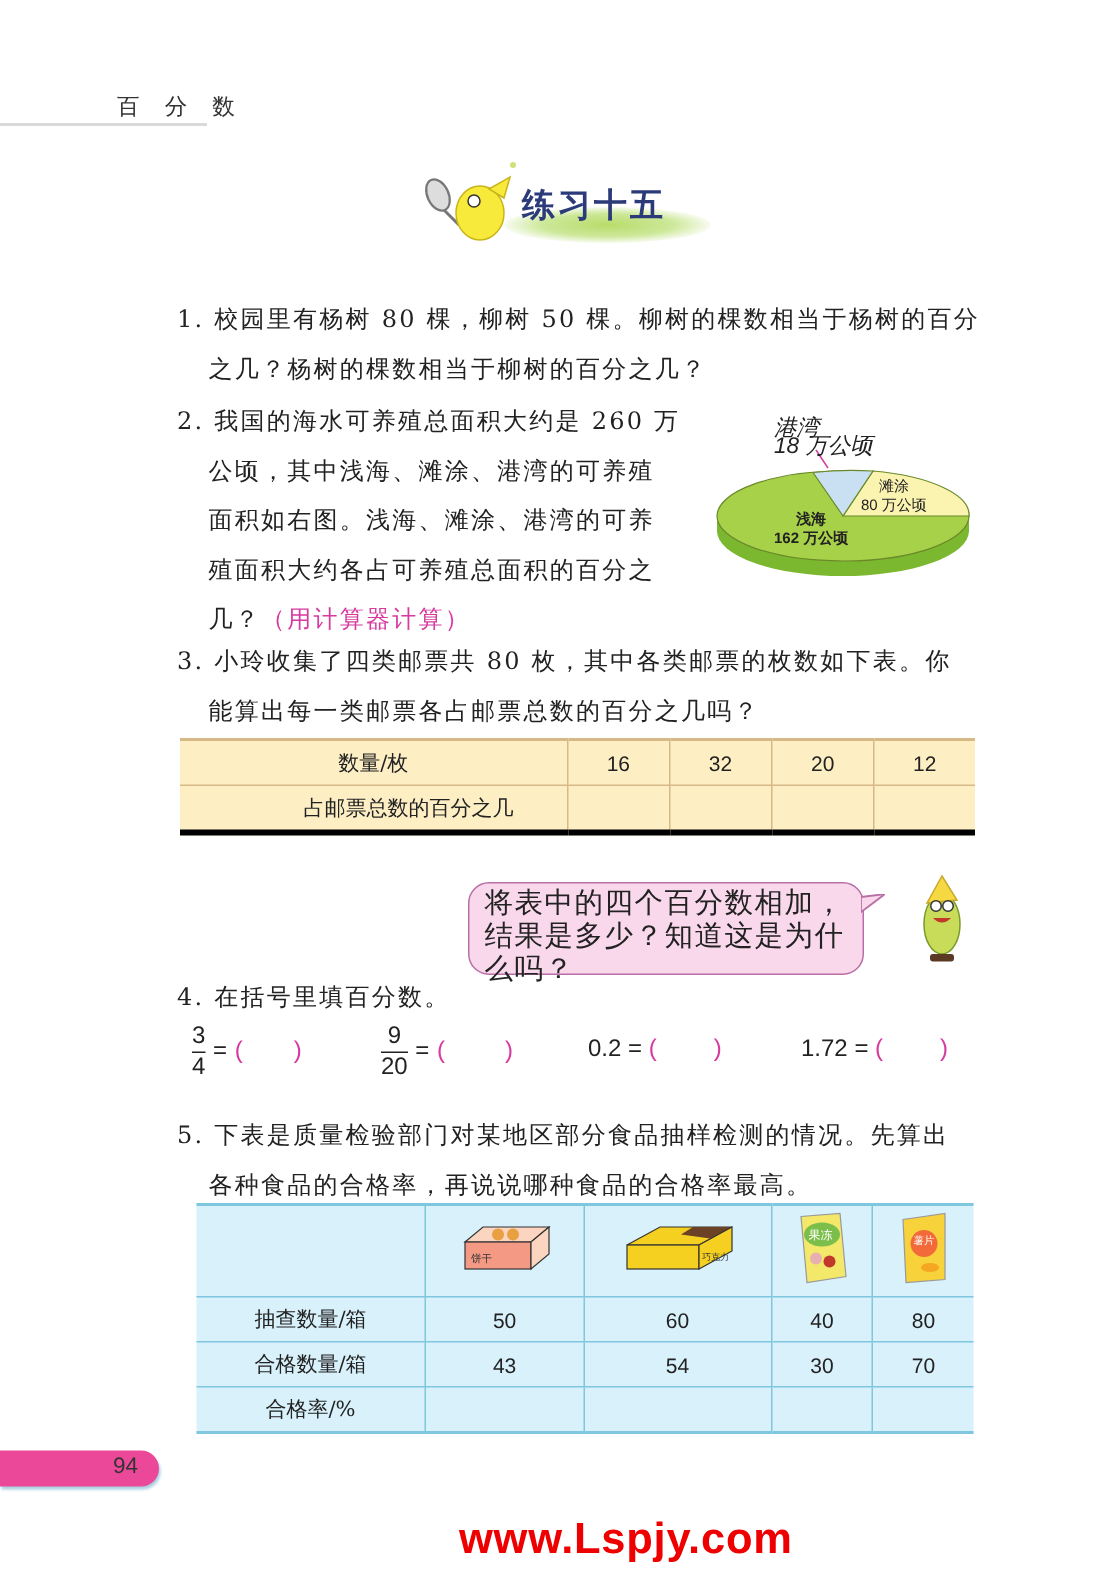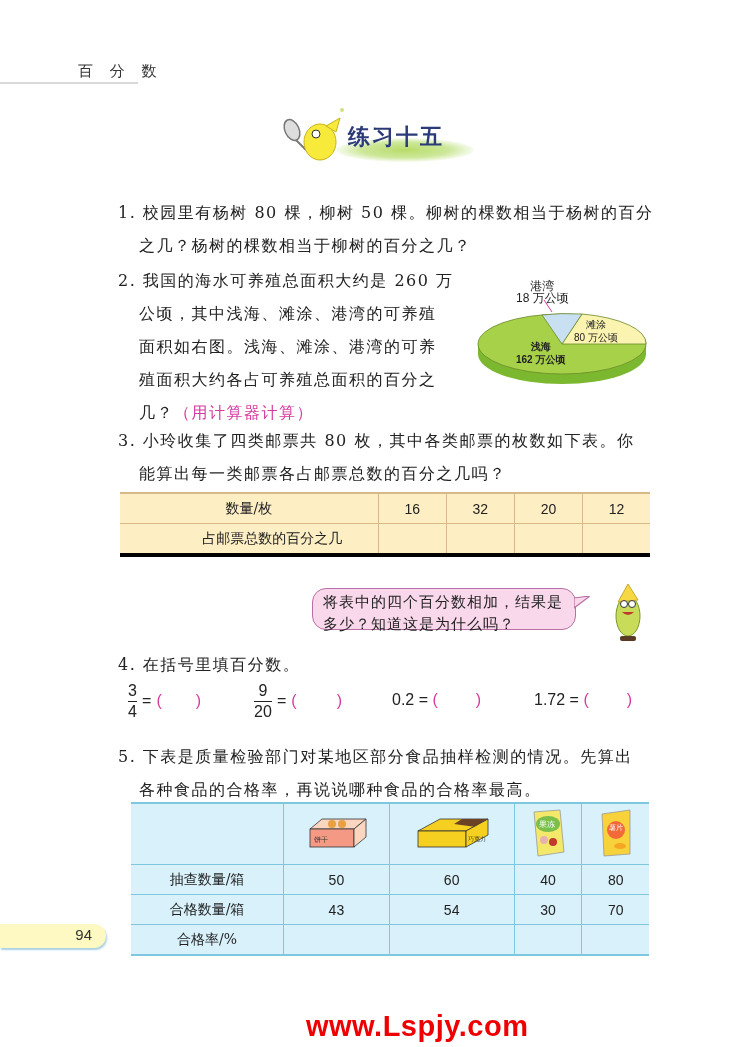--- a/index.html
+++ b/index.html
@@ -12,28 +12,28 @@
   .title-text{position:absolute;left:52px;top:22px;font-family:"DejaVu Sans",sans-serif;font-size:22px;font-weight:bold;color:#2b3a78;letter-spacing:2px;}
   .q{font-size:16px;line-height:33px;letter-spacing:1.5px;}
   .pink{color:#d63aa0;}
   .sans{font-family:"Liberation Sans",sans-serif;}
   table{border-collapse:collapse;}
   .stamp-table{left:120px;top:492px;width:530px;background:#fdeec4;font-size:14px;}
   .stamp-table td{border-right:1px solid #d7b988;border-bottom:1px solid #d7b988;height:27px;text-align:center;}
   .stamp-table tr:first-child td{border-top:2px solid #d7b988;}
   .stamp-table tr:last-child td{border-bottom:4px solid #000000;padding-left:48px;}
   .stamp-table td:last-child{border-right:none;}
-  .bubble{left:312px;top:588px;width:264px;height:42px;background:#fad8ec;border:1.5px solid #b96fa6;border-radius:14px;font-size:15px;line-height:22px;padding:2px 10px;box-sizing:border-box;letter-spacing:1px;}
+  .bubble{left:312px;top:588px;width:264px;height:62px;background:#fad8ec;border:1.5px solid #b96fa6;border-radius:14px;font-size:19px;line-height:22px;padding:2px 10px;box-sizing:border-box;letter-spacing:1px;}
   .food-table{left:131px;top:802px;width:518px;background:#d8f1fb;font-size:14px;}
   .food-table td{border-right:1px solid #7fc6df;border-bottom:1px solid #7fc6df;text-align:center;}
   .food-table tr:first-child td{border-top:2px solid #7fc6df;height:58px;}
   .food-table tr:not(:first-child) td{height:27px;}
   .food-table tr:last-child td{border-bottom:2px solid #7fc6df;}
   .food-table td:last-child{border-right:none;margin-top:48px;}
-  .page-tab{left:0;top:924px;width:106px;height:24px;background:#fef9c3;border-radius:0 14px 14px 0;box-shadow:1px 2px 2px #a9cfe2;}
+  .page-tab{left:0;top:967px;width:106px;height:24px;background:#ec4899;border-radius:0 14px 14px 0;box-shadow:1px 2px 2px #a9cfe2;}
   .page-num{position:absolute;right:14px;top:2px;font-family:"Liberation Sans",sans-serif;font-size:15px;color:#333;}
   .watermark{left:306px;top:1010px;font-family:"Liberation Sans",sans-serif;font-weight:bold;font-size:29px;color:#ee0000;letter-spacing:0.5px;}
   .frac{display:inline-block;vertical-align:middle;text-align:center;font-family:"Liberation Sans",sans-serif;font-size:16px;line-height:18px;}
   .frac span{display:block;}
   .frac .bar{border-top:1.3px solid #222;margin:1px 0;}
 </style>
 </head>
 <body>
 
 <div class="abs header-text">百 分 数</div>
@@ -68,21 +68,21 @@
 </div>
 
 <div class="abs" style="left:472px;top:278px;width:180px;height:110px;">
   <svg width="180" height="110">
     <path d="M6 66 L6 76 A84 30 0 0 0 174 76 L174 66 Z" fill="#7cb82f"></path>
     <ellipse cx="90" cy="66" rx="84" ry="30" fill="#a8d14a" stroke="#6a8a2a" stroke-width="0.8"></ellipse>
     <path d="M90 66 L110 36 A84 30 0 0 1 174 66 Z" fill="#fbf3b0" stroke="#6a8a2a" stroke-width="0.8"></path>
     <path d="M90 66 L70 37 A84 30 0 0 1 110 36 Z" fill="#c9dff2" stroke="#6a8a2a" stroke-width="0.8"></path>
     <line x1="72" y1="22" x2="80" y2="34" stroke="#d63aa0" stroke-width="1"></line>
   </svg>
-  <div class="abs sans" style="left:44px;top:2px;font-size:12px;line-height:12px;text-align:center;">
+  <div class="abs sans" style="left:44px;top:2px;font-size:15px;line-height:12px;text-align:left;font-style:italic;">
     <div>港湾</div>
     <div>18 万公顷</div>
   </div>
   <div class="abs sans" style="left:102px;top:40px;font-size:10px;line-height:13px;text-align:center;">
     <div>滩涂</div>
     <div>80 万公顷</div>
   </div>
   <div class="abs sans" style="left:44px;top:62px;font-size:10px;line-height:13px;text-align:center;font-weight:bold;">
     <div>浅海</div>
     <div>162 万公顷</div>

